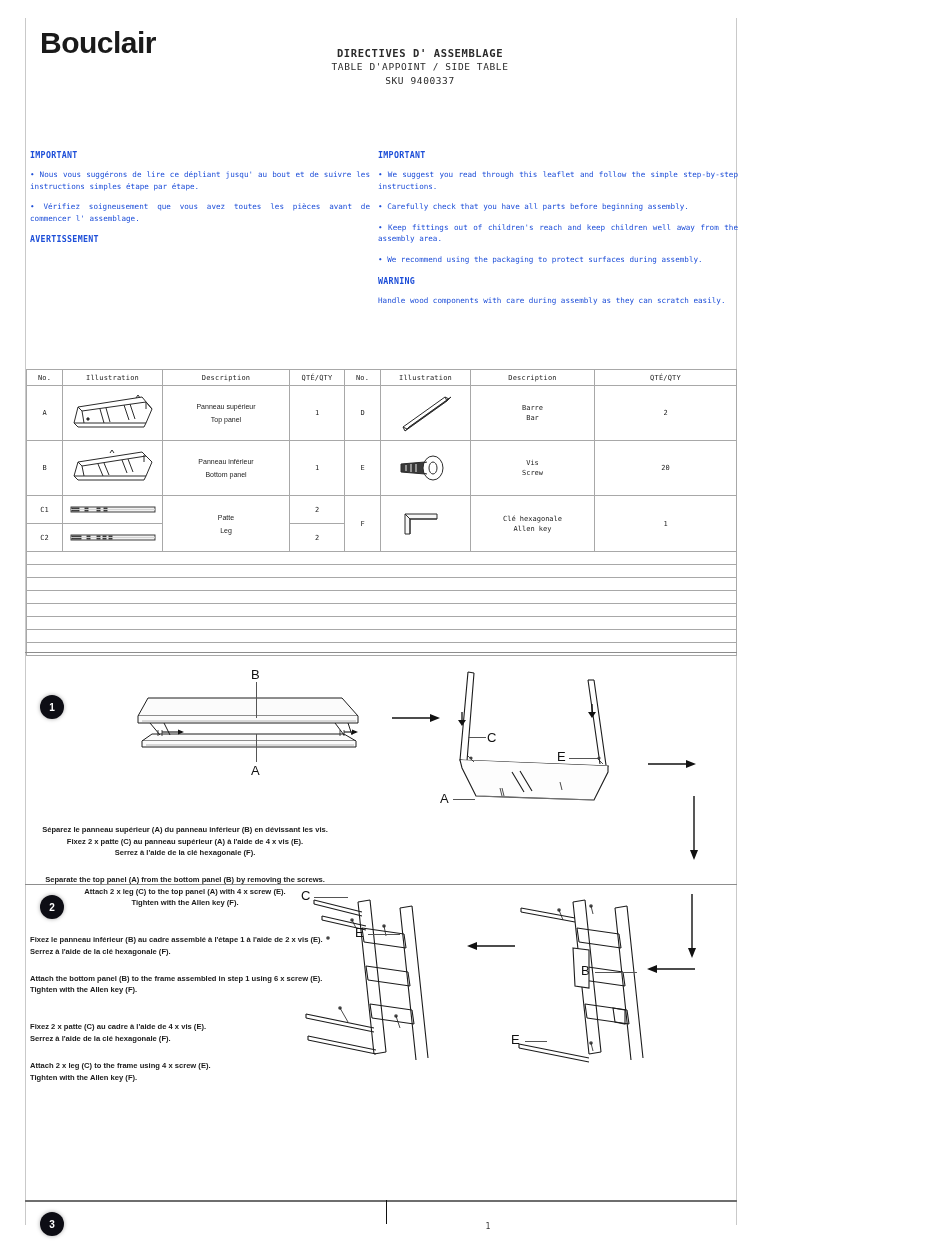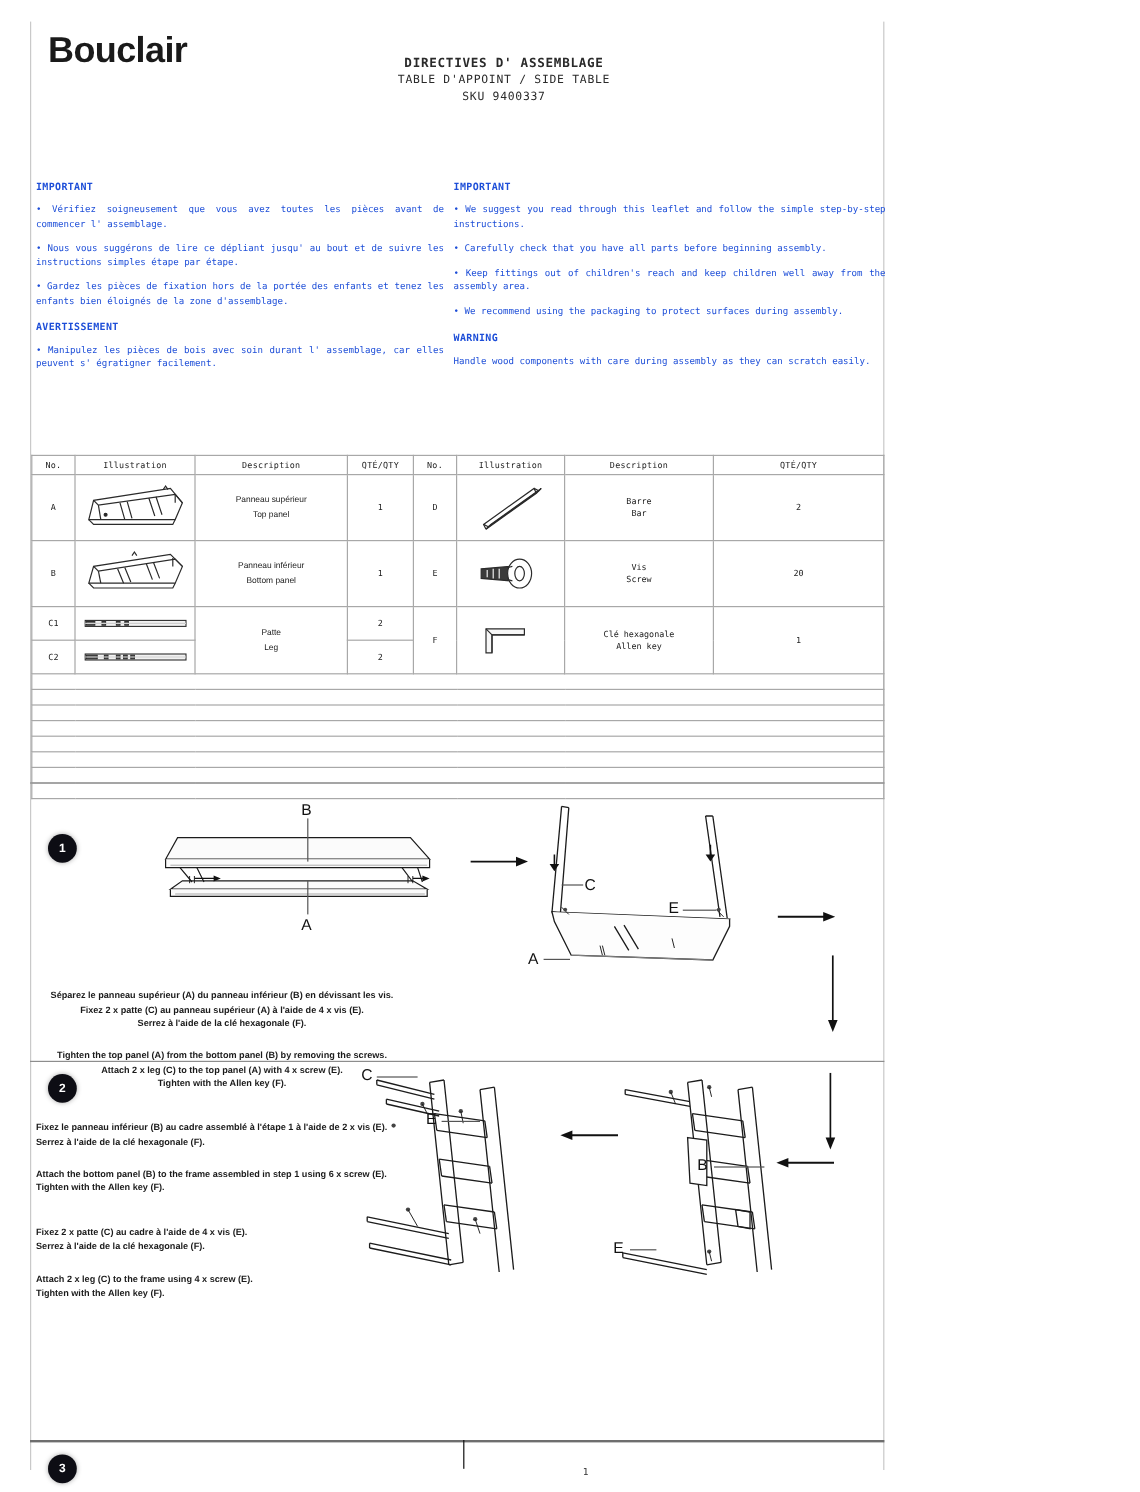--- a/index.html
+++ b/index.html
@@ -51,21 +51,21 @@
   .bullet {
     font-size:7.6px; line-height:11.6px; margin-bottom:9px;
     text-align:justify;
   }
   .plain {
     font-size:7.6px; line-height:11.6px; margin-bottom:9px;
   }
 
   
   #parts-table {
-    position:absolute; left:26px; top:379px; width:710px;
+    position:absolute; left:26px; top:369px; width:710px;
     border-collapse:collapse;
     table-layout:fixed;
   }
   #parts-table td, #parts-table th {
     border:1px solid #a8a8a8;
     font-family:"DejaVu Sans Mono", monospace;
     text-align:center; vertical-align:middle;
     color:#222;
   }
   #parts-table th { font-size:7px; height:16px; font-weight:normal; letter-spacing:0.2px; }
@@ -125,25 +125,23 @@
   <div id="brand">Bouclair</div>
 
   <div id="title-block">
     <div class="t1">DIRECTIVES D' ASSEMBLAGE</div>
     <div class="t3">TABLE D'APPOINT / SIDE TABLE</div>
     <div class="t4">SKU 9400337</div>
   </div>
 
   <div class="notice-col" id="notice-fr">
     <div class="notice-head">IMPORTANT</div>
+    <div class="bullet">•  Nous vous suggérons de lire ce dépliant jusqu' au bout et de suivre les instructions simples étape par étape.</div>
     <div class="bullet">•  Vérifiez soigneusement que vous avez toutes les pièces avant de commencer l' assemblage.</div>
-    <div class="bullet">•  Nous vous suggérons de lire ce dépliant jusqu' au bout et de suivre les instructions simples étape par étape.</div>
-    <div class="bullet">• Gardez les pièces de fixation hors de la portée des enfants et tenez les enfants bien éloignés de la zone d'assemblage.</div>
     <div class="notice-head second">AVERTISSEMENT</div>
-    <div class="bullet">• Manipulez les pièces de bois avec soin durant l' assemblage, car elles peuvent s' égratigner facilement.</div>
   </div>
 
   <div class="notice-col" id="notice-en">
     <div class="notice-head">IMPORTANT</div>
     <div class="bullet">•  We suggest you read through this leaflet and follow the simple step-by-step instructions.</div>
     <div class="bullet">• Carefully check that you have all parts before beginning assembly.</div>
     <div class="bullet">•  Keep fittings out of children's reach and keep children well away from the assembly area.</div>
     <div class="bullet">•  We recommend using the packaging to protect surfaces during assembly.</div>
     <div class="notice-head second">WARNING</div>
     <div class="plain">Handle wood components with care during assembly as they can scratch easily.</div>
@@ -414,21 +412,21 @@
         <path d="M6 0 L6 56" stroke="#111" stroke-width="1.4"></path>
         <path d="M2 54 L6 64 L10 54" fill="#111"></path>
       </g>
   </svg>
 
   <div class="step-text" style="left:30px; top:824px; width:310px;text-align:center;">
     <p class="tight">Séparez le panneau supérieur (A) du panneau inférieur (B) en dévissant les vis.</p>
     <p class="tight">Fixez 2 x patte (C) au panneau supérieur (A) à l'aide de 4 x vis (E).</p>
     <p>Serrez à l'aide de la clé hexagonale (F).</p>
     <div class="para-gap"></div>
-    <p class="tight">Tighten the top panel (A) from the bottom panel (B) by removing the screws.</p>
+    <p class="tight">Separate the top panel (A) from the bottom panel (B) by removing the screws.</p>
     <p class="tight">Attach 2 x leg (C) to the top panel (A) with 4 x screw (E).</p>
     <p class="tight">Tighten with the Allen key (F).</p>
   </div>
 
   <div class="step-sep" style="top:884px;"></div>
   <div class="step-badge" style="left:40px; top:895px;">2</div>
 
   <svg style="position:absolute; left:300px; top:888px;" width="180" height="180" viewBox="0 0 180 180">
     <g fill="none" stroke="#1c1c1c" stroke-width="1.1">
       <path d="M58 14 L74 166 M70 12 L86 164"></path>

